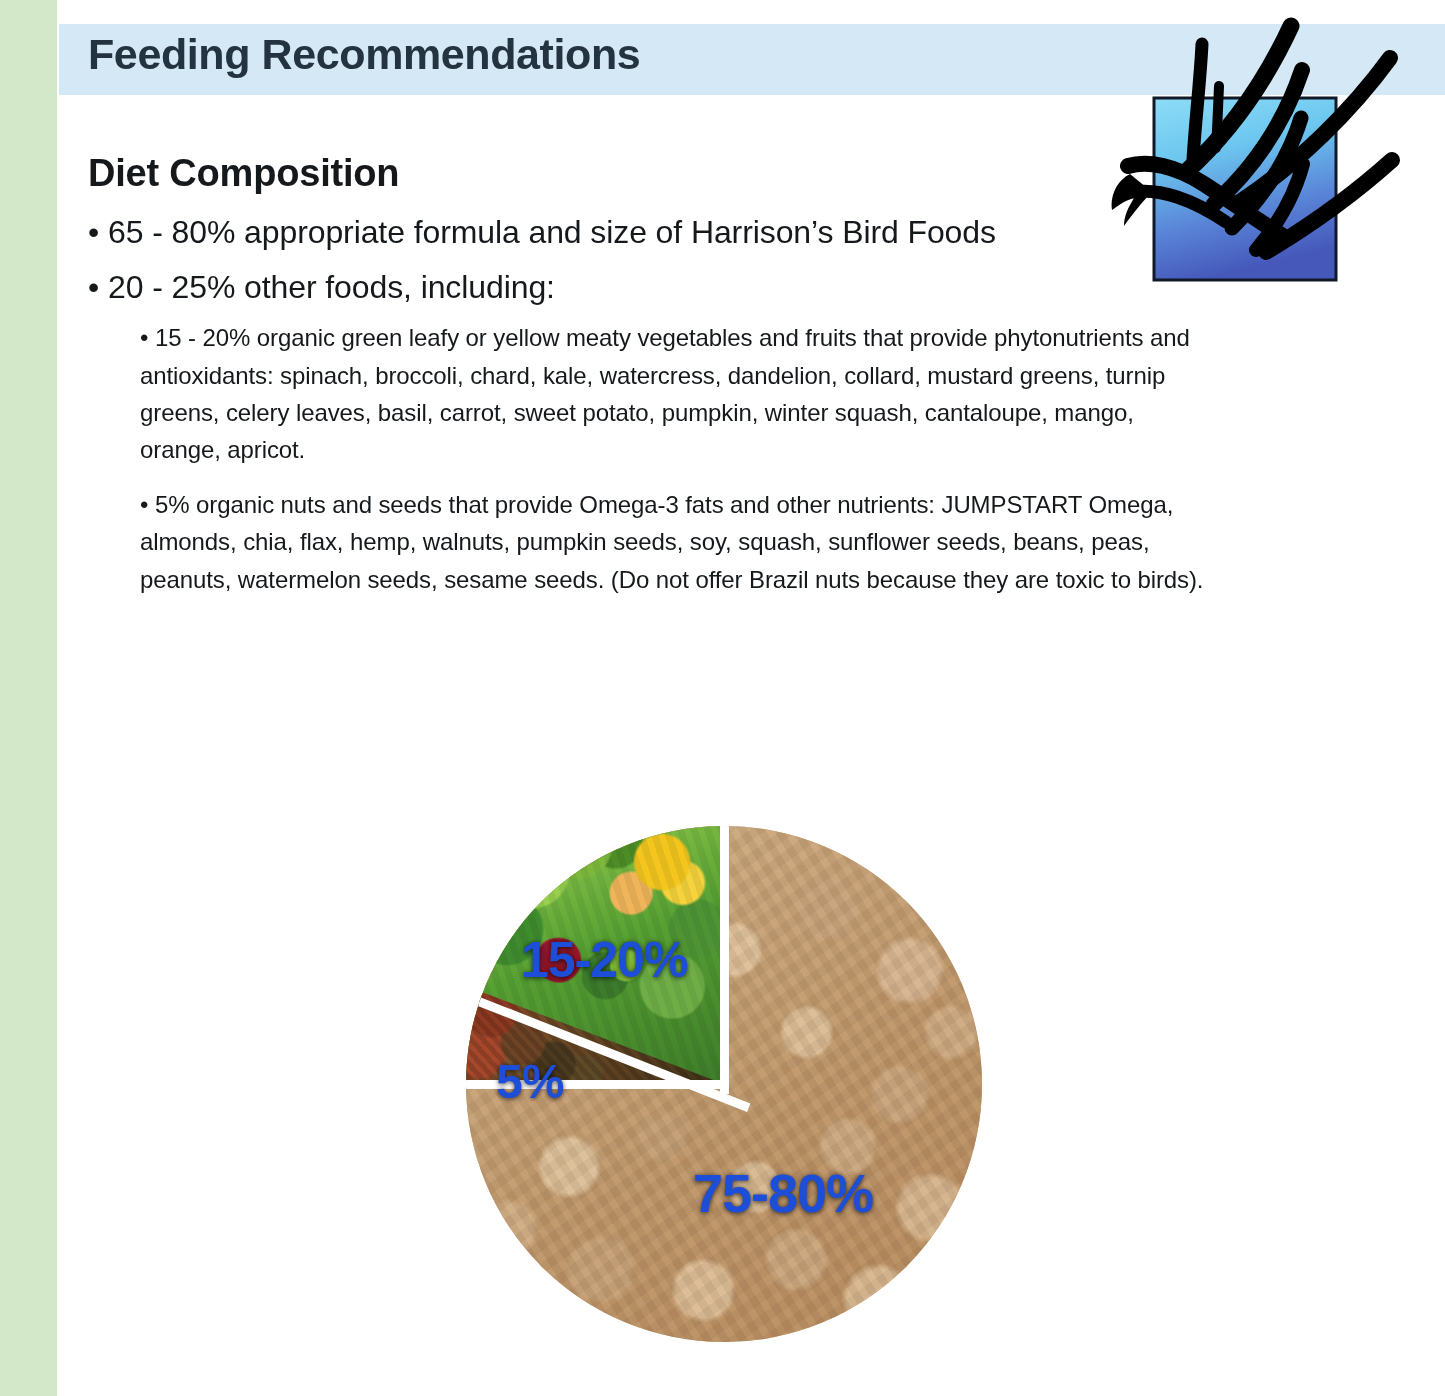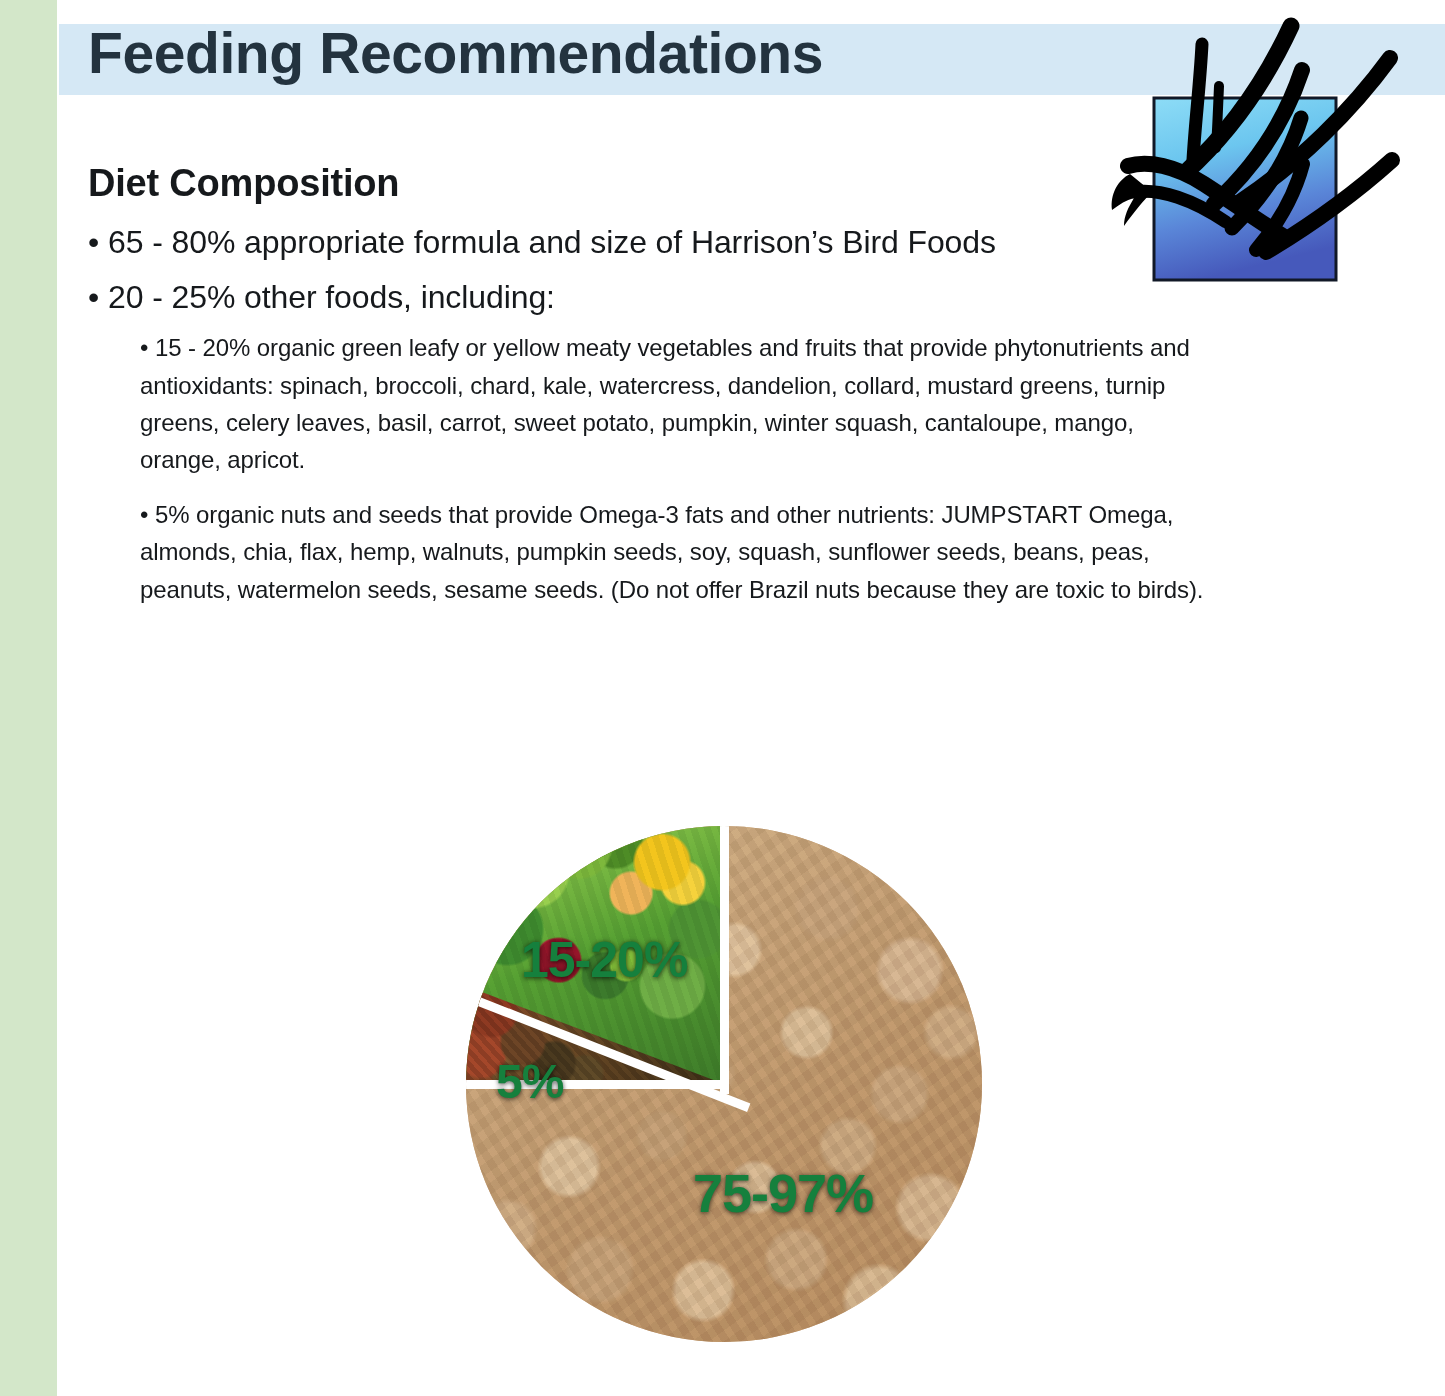--- a/index.html
+++ b/index.html
@@ -30,22 +30,22 @@
     position: absolute;
     left: 59px;
     top: 24px;
     width: 1386px;
     height: 71px;
     background: #d5e8f5;
   }
   .header-title {
     position: absolute;
     left: 88px;
-    top: 20px;
-    font-size: 57px;
+    top: 30px;
+    font-size: 43px;
     font-weight: bold;
     letter-spacing: -0.4px;
     color: #23333f;
     font-family: "Liberation Sans", sans-serif;
     white-space: nowrap;
   }
 
   
   .logo {
     position: absolute;
@@ -53,21 +53,21 @@
     top: 14px;
     width: 320px;
     height: 290px;
   }
   .logo svg { display:block; width:100%; height:100%; }
 
   
   .content {
     position: absolute;
     left: 88px;
-    top: 164px;
+    top: 154px;
     width: 1120px;
   }
   .section-heading {
     font-size: 38px;
     font-weight: bold;
     color: #16191c;
     letter-spacing: -0.2px;
     margin: 0 0 14px 0;
     line-height: 1.05;
   }
@@ -227,21 +227,21 @@
     top: 31%;
     width: 62%;
     height: 9px;
     transform-origin: left center;
     transform: rotate(21.5deg);
   }
 
   
   .pct-label {
     position: absolute;
-    color: #15803d;
+    color: #1d4ed8;
     font-weight: bold;
     font-family: "Liberation Sans", sans-serif;
     letter-spacing: -1px;
     text-shadow:
       0 0 5px rgba(0,0,0,.42),
       0 2px 4px rgba(0,0,0,.35);
     white-space: nowrap;
     pointer-events: none;
   }
   .pct-veg   { left: 55px;  top: 105px; font-size: 50px; }
@@ -312,14 +312,14 @@
     <div class="pellets"></div>
     <div class="veg-quadrant"></div>
     <div class="seed-wedge"></div>
     <div class="divider divider-vertical"></div>
     <div class="divider divider-horizontal"></div>
     <div class="divider divider-diagonal"></div>
   </div>
 
   <div class="pct-label pct-veg">15-20%</div>
   <div class="pct-label pct-seed">5%</div>
-  <div class="pct-label pct-pellet">75-97%</div>
+  <div class="pct-label pct-pellet">75-80%</div>
 </div>
 
 </body></html>

